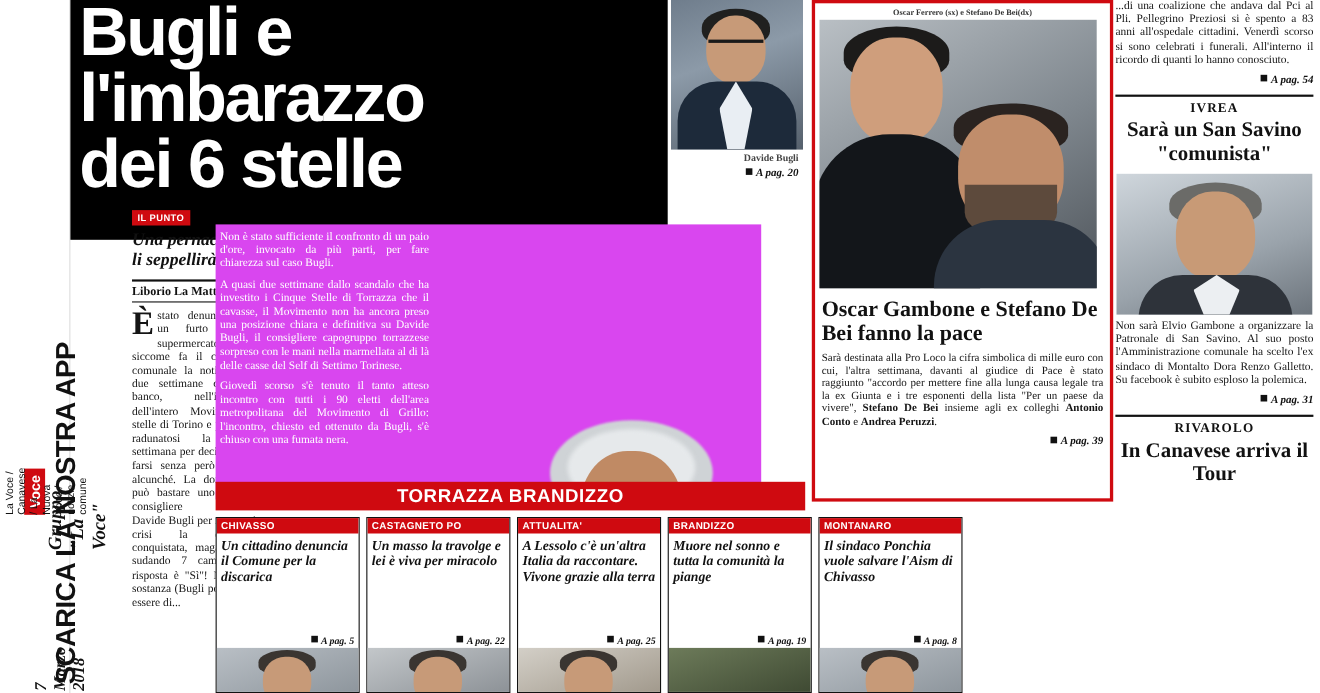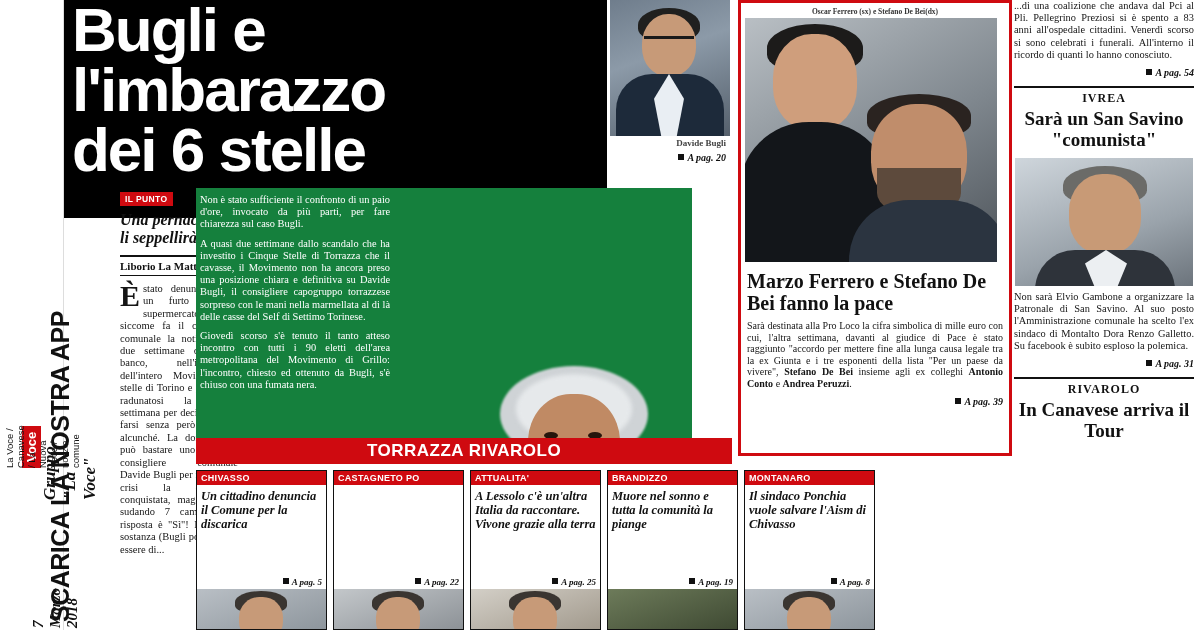--- a/index.html
+++ b/index.html
@@ -141,22 +141,22 @@
     font-family:"Liberation Serif", serif;
     font-size:10.5px; line-height:12.4px; text-align:justify; color:#151515;
   }
   .ilpunto p::first-letter {
     float:left; font-size:30px; line-height:26px; font-weight:bold;
     padding-right:3px;
   }
 
   
   .grillo-block {
-    position:absolute; left:196px; top:188px; width:496px; height:250px;
-    background:#15803d;
+    position:absolute; left:196px; top:204px; width:496px; height:250px;
+    background:#d946ef;
   }
   .grillo-text {
     position:absolute; left:4px; top:6px; width:190px;
     color:#fff;
     font-family:"Liberation Serif", serif;
     font-size:10.4px; line-height:12.2px; text-align:justify;
   }
   .grillo-text p { margin:0 0 7px 0; }
   .grillo-photo {
     position:absolute; left:200px; top:0; width:336px; height:250px;
@@ -391,36 +391,36 @@
     <div class="grillo-photo">
       <div class="gp-hair"></div>
       <div class="gp-hair2"></div>
       <div class="gp-head"></div>
 
       <div class="gp-eye l"></div>
       <div class="gp-eye r"></div>
 
     </div>
   </div>
-  <div class="torrazza-bar">TORRAZZA RIVAROLO</div>
+  <div class="torrazza-bar">TORRAZZA BRANDIZZO</div>
 
   <div class="feature">
     <div class="feat-cap">Oscar Ferrero (sx)
 e
 Stefano De Bei(dx)</div>
     <div class="feat-photo">
       <div class="fp-man1-hair"></div>
       <div class="fp-man1-head"></div>
       <div class="fp-man1-body"></div>
       <div class="fp-man2-hair"></div>
       <div class="fp-man2-head"></div>
       <div class="fp-man2-beard"></div>
       <div class="fp-man2-body"></div>
     </div>
-    <div class="feat-title">Marzo Ferrero e Stefano De Bei fanno la pace</div>
+    <div class="feat-title">Oscar Gambone e Stefano De Bei fanno la pace</div>
     <div class="feat-body">Sarà destinata alla Pro Loco la cifra simbolica di mille euro con cui, l'altra settimana, davanti al giudice di Pace è stato raggiunto "accordo per mettere fine alla lunga causa legale tra la ex Giunta e i tre esponenti della lista "Per un paese da vivere", <b>Stefano De Bei</b> insieme agli ex colleghi <b>Antonio Conto</b> e <b>Andrea Peruzzi</b>.</div>
     <div class="feat-pag"><span class="pag-sq"></span><span>A pag. 39</span></div>
   </div>
 
   <div class="rightcol">
     <p class="rc-text">...di una coalizione che andava dal Pci al Pli. Pellegrino Preziosi si è spento a 83 anni all'ospedale cittadini. Venerdì scorso si sono celebrati i funerali. All'interno il ricordo di quanti lo hanno conosciuto.</p>
     <div class="rc-pag"><span class="pag-sq"></span><span>A pag. 54</span></div>
 
     <div class="rc-kicker">IVREA</div>
     <div class="rc-head">Sarà un San Savino "comunista"</div>
@@ -442,20 +442,21 @@
       <span class="bk">CHIVASSO</span>
       <h4>Un cittadino denuncia il Comune per la discarica</h4>
       <div class="bp"><span class="pag-sq"></span><span>A pag. 5</span></div>
       <div class="bimg">
           <div class="hh"></div>
           <div class="h"></div>
         </div>
     </div>
     <div class="brief b2">
       <span class="bk">CASTAGNETO PO</span>
+      <h4>Un masso la travolge e lei è viva per miracolo</h4>
       <div class="bp"><span class="pag-sq"></span><span>A pag. 22</span></div>
       <div class="bimg">
           <div class="hh"></div>
           <div class="h"></div>
         </div>
     </div>
     <div class="brief b3">
       <span class="bk">ATTUALITA'</span>
       <h4>A Lessolo c'è un'altra Italia da raccontare. Vivone grazie alla terra</h4>
       <div class="bp"><span class="pag-sq"></span><span>A pag. 25</span></div>

